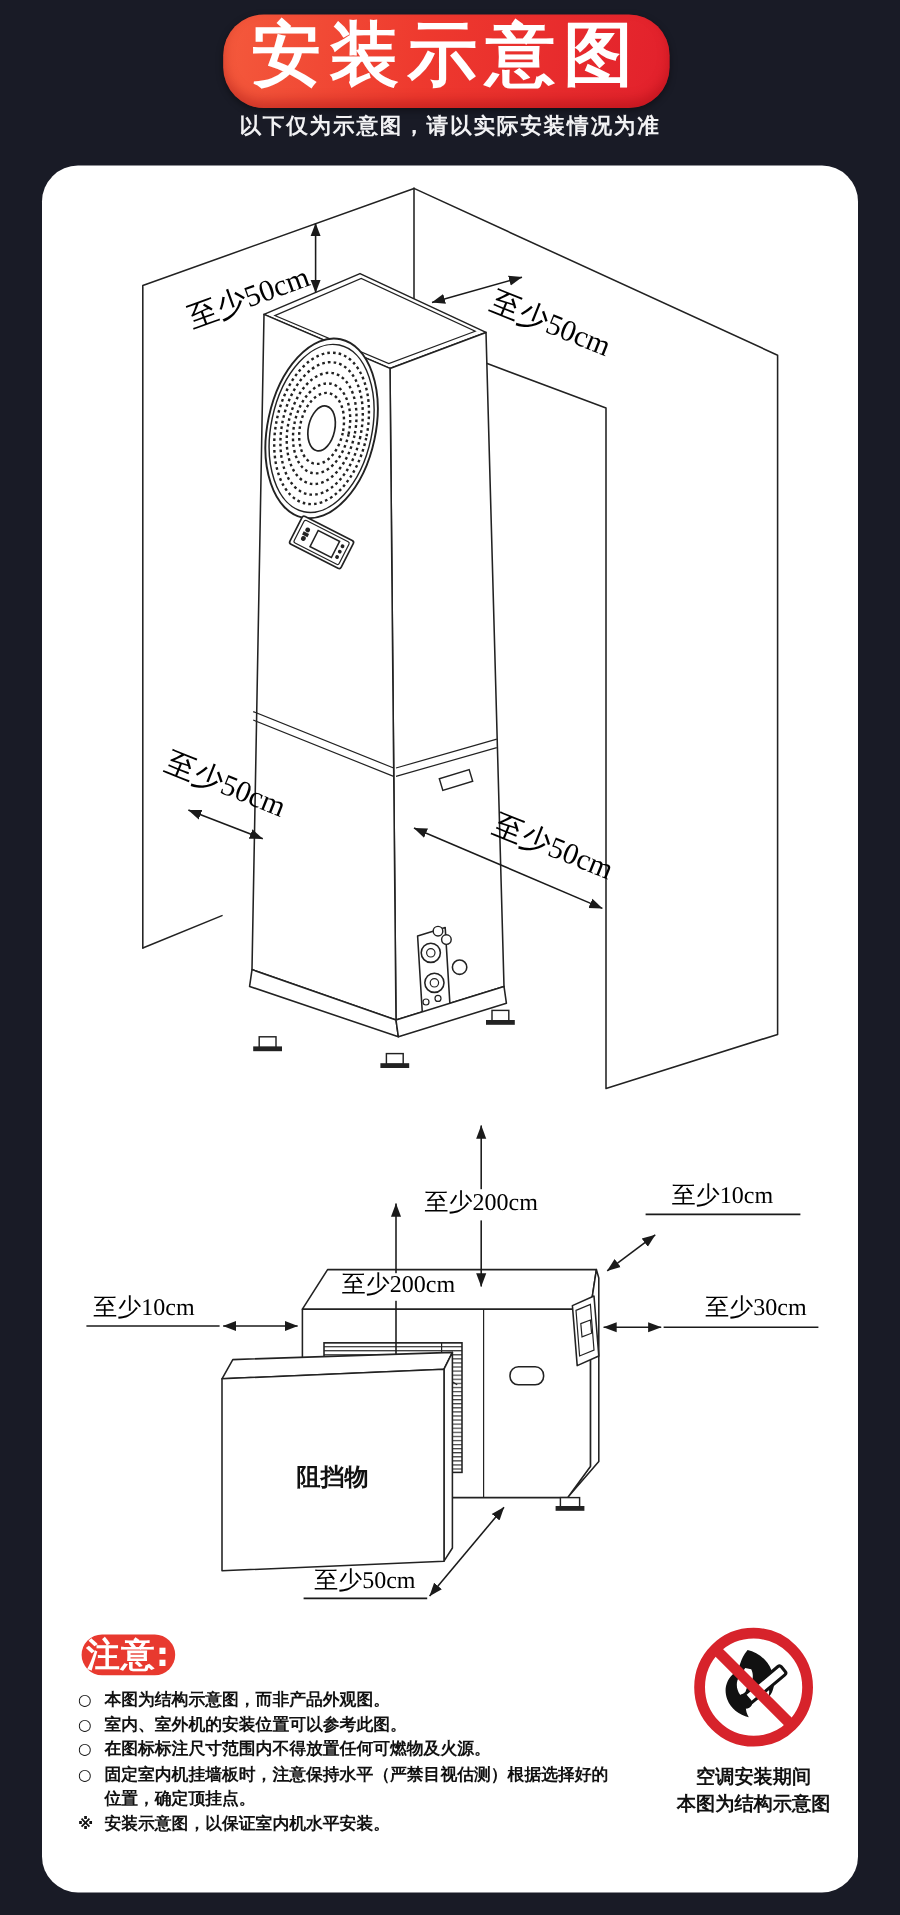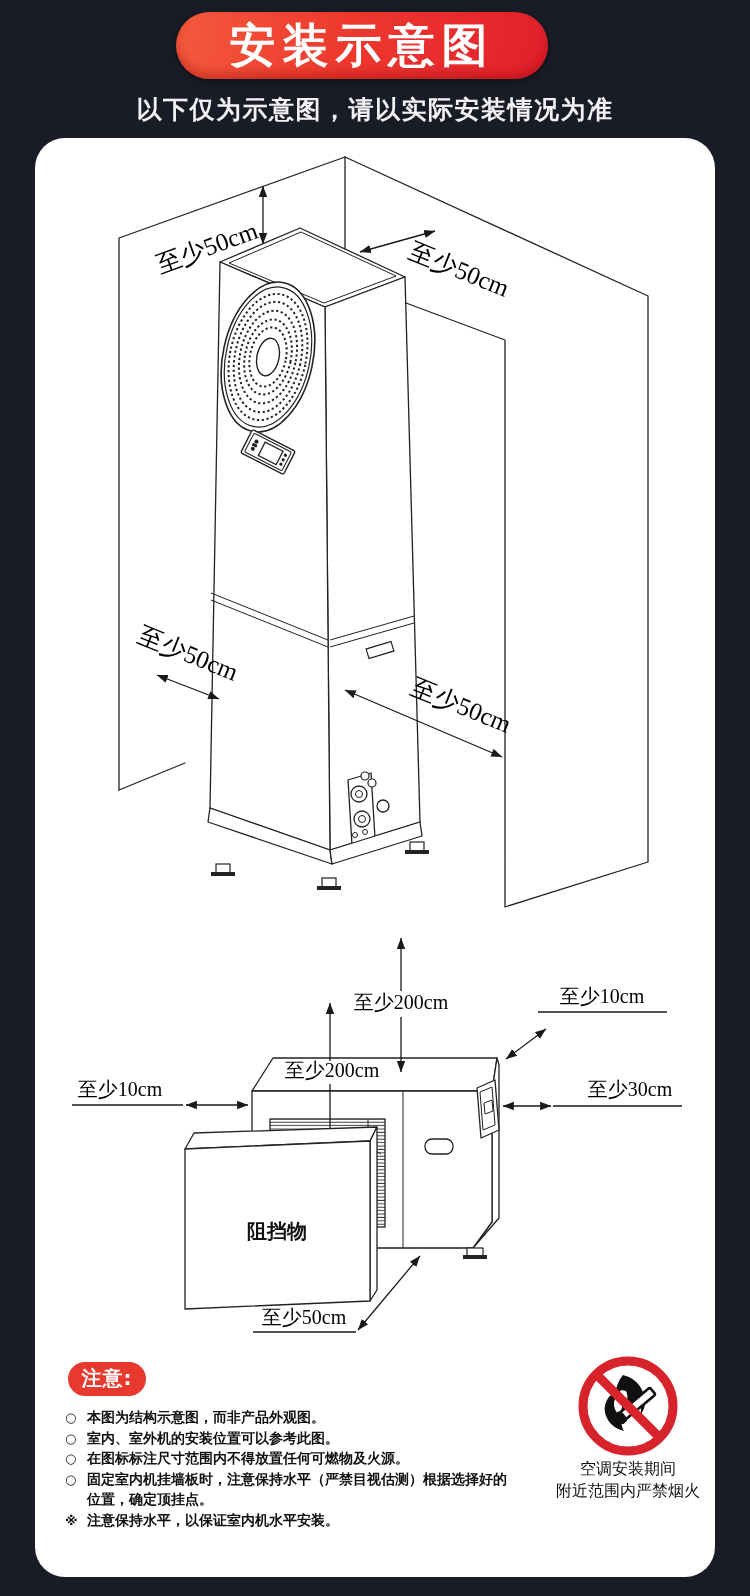--- a/index.html
+++ b/index.html
@@ -2,58 +2,58 @@
 <html><head>
 <meta charset="utf-8">
 <style>
   html,body{margin:0;padding:0;}
   body{
     width:750px;height:1596px;position:relative;overflow:hidden;
     background:#191b26;
     font-family:"DejaVu Sans","Liberation Sans",sans-serif;
   }
   .banner{
-    position:absolute;left:176px;top:12px;width:372px;height:67px;
+    position:absolute;left:186px;top:12px;width:372px;height:78px;
     border-radius:34px;
     background:linear-gradient(100deg,#f45a3c 0%,#ee392e 45%,#e2202c 100%);
     box-shadow:inset 0 -6px 10px rgba(140,0,10,.35), 0 2px 6px rgba(0,0,0,.4);
-    color:#ffffff;font-size:46px;font-weight:700;letter-spacing:7px;
+    color:#ffffff;font-size:58px;font-weight:700;letter-spacing:7px;
     text-align:center;line-height:67px;
   }
   .subtitle{
     position:absolute;left:0;top:93px;width:750px;text-align:center;
-    color:#f2f2f4;font-size:25px;font-weight:600;letter-spacing:1.5px;
+    color:#f2f2f4;font-size:18px;font-weight:600;letter-spacing:1.5px;
   }
   .card{
     position:absolute;left:35px;top:138px;width:680px;height:1439px;
     background:#ffffff;border-radius:30px;
   }
   .card svg{position:absolute;display:block;}
   #indoor-svg{left:25px;top:0px;}
   #outdoor-svg{left:5px;top:762px;}
   .dim{font-family:"Liberation Serif","DejaVu Serif",serif;font-size:25px;fill:#000;}
   .dim2{font-family:"Liberation Serif","DejaVu Serif",serif;font-size:20px;fill:#000;}
   .obs-label{font-family:"DejaVu Sans","Liberation Sans",sans-serif;font-weight:600;font-size:20px;fill:#111;}
   .notice-pill{
     position:absolute;left:33px;top:1224px;width:78px;height:34px;
     background:#e8392f;border-radius:17px;color:#fff;
-    font-size:20px;font-weight:700;text-align:center;line-height:33px;letter-spacing:1px;
+    font-size:28px;font-weight:700;text-align:center;line-height:33px;letter-spacing:1px;
   }
   .notice-list{
     position:absolute;left:30px;top:1270px;width:452px;
     color:#111;font-size:14px;font-weight:600;line-height:20.5px;
   }
   .notice-item{display:flex;align-items:flex-start;}
   .notice-item .marker{width:22px;flex:0 0 22px;text-align:left;font-size:13px;}
   .notice-item .txt{flex:1;font-family:Liberation Serif, serif;}
   .fire-block{
     position:absolute;left:488px;top:1216px;width:210px;text-align:center;
   }
   .fire-block svg{position:static;margin:0 auto;display:block;}
-  .fire-text{margin-top:0;color:#111;font-size:16px;font-weight:400;line-height:22px;}
+  .fire-text{margin-top:12px;color:#111;font-size:16px;font-weight:700;line-height:22px;}
   .stroke-line{stroke:#222;stroke-width:1.3;fill:none;stroke-linejoin:round;stroke-linecap:round;}
   .face{fill:#fff;stroke:#222;stroke-width:1.3;stroke-linejoin:round;}
   .thin{stroke:#222;stroke-width:1;fill:none;}
   .arrow{stroke:#1a1a1a;stroke-width:1.3;fill:none;}
 </style>
 </head>
 <body>
 
 <div class="banner">
   <span>安装示意图</span>
@@ -244,36 +244,36 @@
     <div class="notice-item">
       <span class="marker">○</span>
       <span class="txt">在图标标注尺寸范围内不得放置任何可燃物及火源。</span>
     </div>
     <div class="notice-item">
       <span class="marker">○</span>
       <span class="txt">固定室内机挂墙板时，注意保持水平（严禁目视估测）根据选择好的位置，确定顶挂点。</span>
     </div>
     <div class="notice-item">
       <span class="marker">※</span>
-      <span class="txt">注意保持水平，以保证室内机水平安装。</span>
+      <span class="txt">安装示意图，以保证室内机水平安装。</span>
     </div>
   </div>
 
   <div class="fire-block">
     <svg width="104" height="104" viewBox="0 0 104 104" xmlns="http://www.w3.org/2000/svg">
       <circle cx="52" cy="52" r="45" fill="#ffffff" stroke="#d7232b" stroke-width="9"></circle>
       <path fill="#111" d="M47,21 C40,29 42,35 36,40 C29,46 27,54 30,62 C33,70 40,75 48,77
            C44,70 45,64 50,60 C47,55 48,50 52,47 C56,50 57,55 56,59
            C60,56 62,51 61,46 C65,50 66,56 64,61 C69,56 71,47 67,38 C63,28 55,23 47,21 Z"></path>
       <path fill="#fff" d="M45,36 C42,41 38,44 38,50 C38,56 42,61 46,62 C44,57 46,52 49,49 C52,46 52,41 50,37 Z"></path>
       <g transform="rotate(-40 58 52)">
         <rect x="40" y="48" width="42" height="9" rx="2" fill="#fff" stroke="#111" stroke-width="2.6"></rect>
         <rect x="36" y="46" width="9" height="13" rx="4" fill="#111"></rect>
       </g>
       <line x1="21" y1="21" x2="83" y2="83" stroke="#d7232b" stroke-width="9"></line>
     </svg>
     <div class="fire-text">
       <div>空调安装期间</div>
-      <div>附近范围内严禁烟火</div>
+      <div>本图为结构示意图</div>
     </div>
   </div>
 
 </div>
 
 </body></html>

